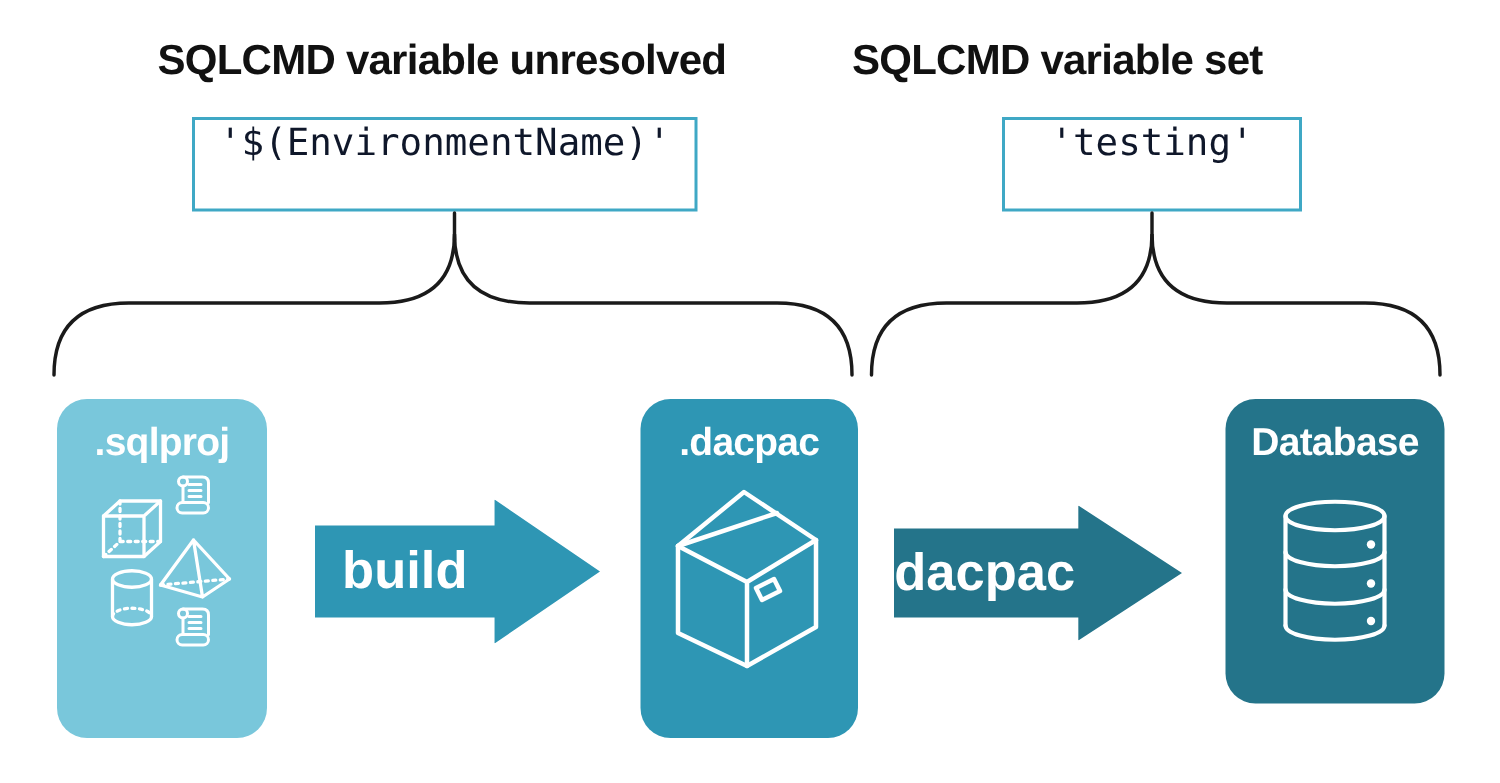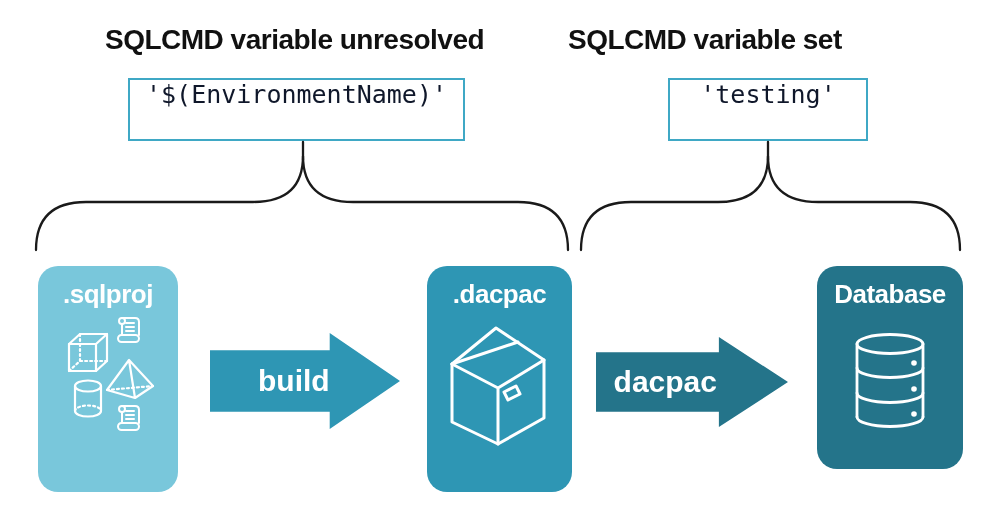--- a/index.html
+++ b/index.html
@@ -35,21 +35,21 @@
     color:#ffffff;font-weight:bold;font-size:26px;letter-spacing:-0.5px;
   }
   #node-sqlproj{left:38px;top:266px;width:140px;height:226px;background:#79c7db;}
   #node-dacpac{left:427px;top:266px;width:145px;height:226px;background:#2e96b4;}
   #node-database{left:817px;top:266px;width:146px;height:203px;background:#24748a;}
   
   .arrow{
     display:flex;align-items:center;
   }
   .arrow .arrow-label{
-    width:63%;text-align:right;color:#ffffff;font-weight:bold;font-size:30px;
+    width:63%;text-align:center;color:#ffffff;font-weight:bold;font-size:35px;
   }
   #arrow-build{
     left:210px;top:333px;width:190px;height:96px;background:#2e96b4;
     clip-path:polygon(0% 18%,63% 18%,63% 0%,100% 50%,63% 100%,63% 82%,0% 82%);
   }
   #arrow-deploy{
     left:596px;top:337px;width:192px;height:90px;background:#24748a;
     clip-path:polygon(0% 17%,64% 17%,64% 0%,100% 50%,64% 100%,64% 83%,0% 83%);
   }
   

